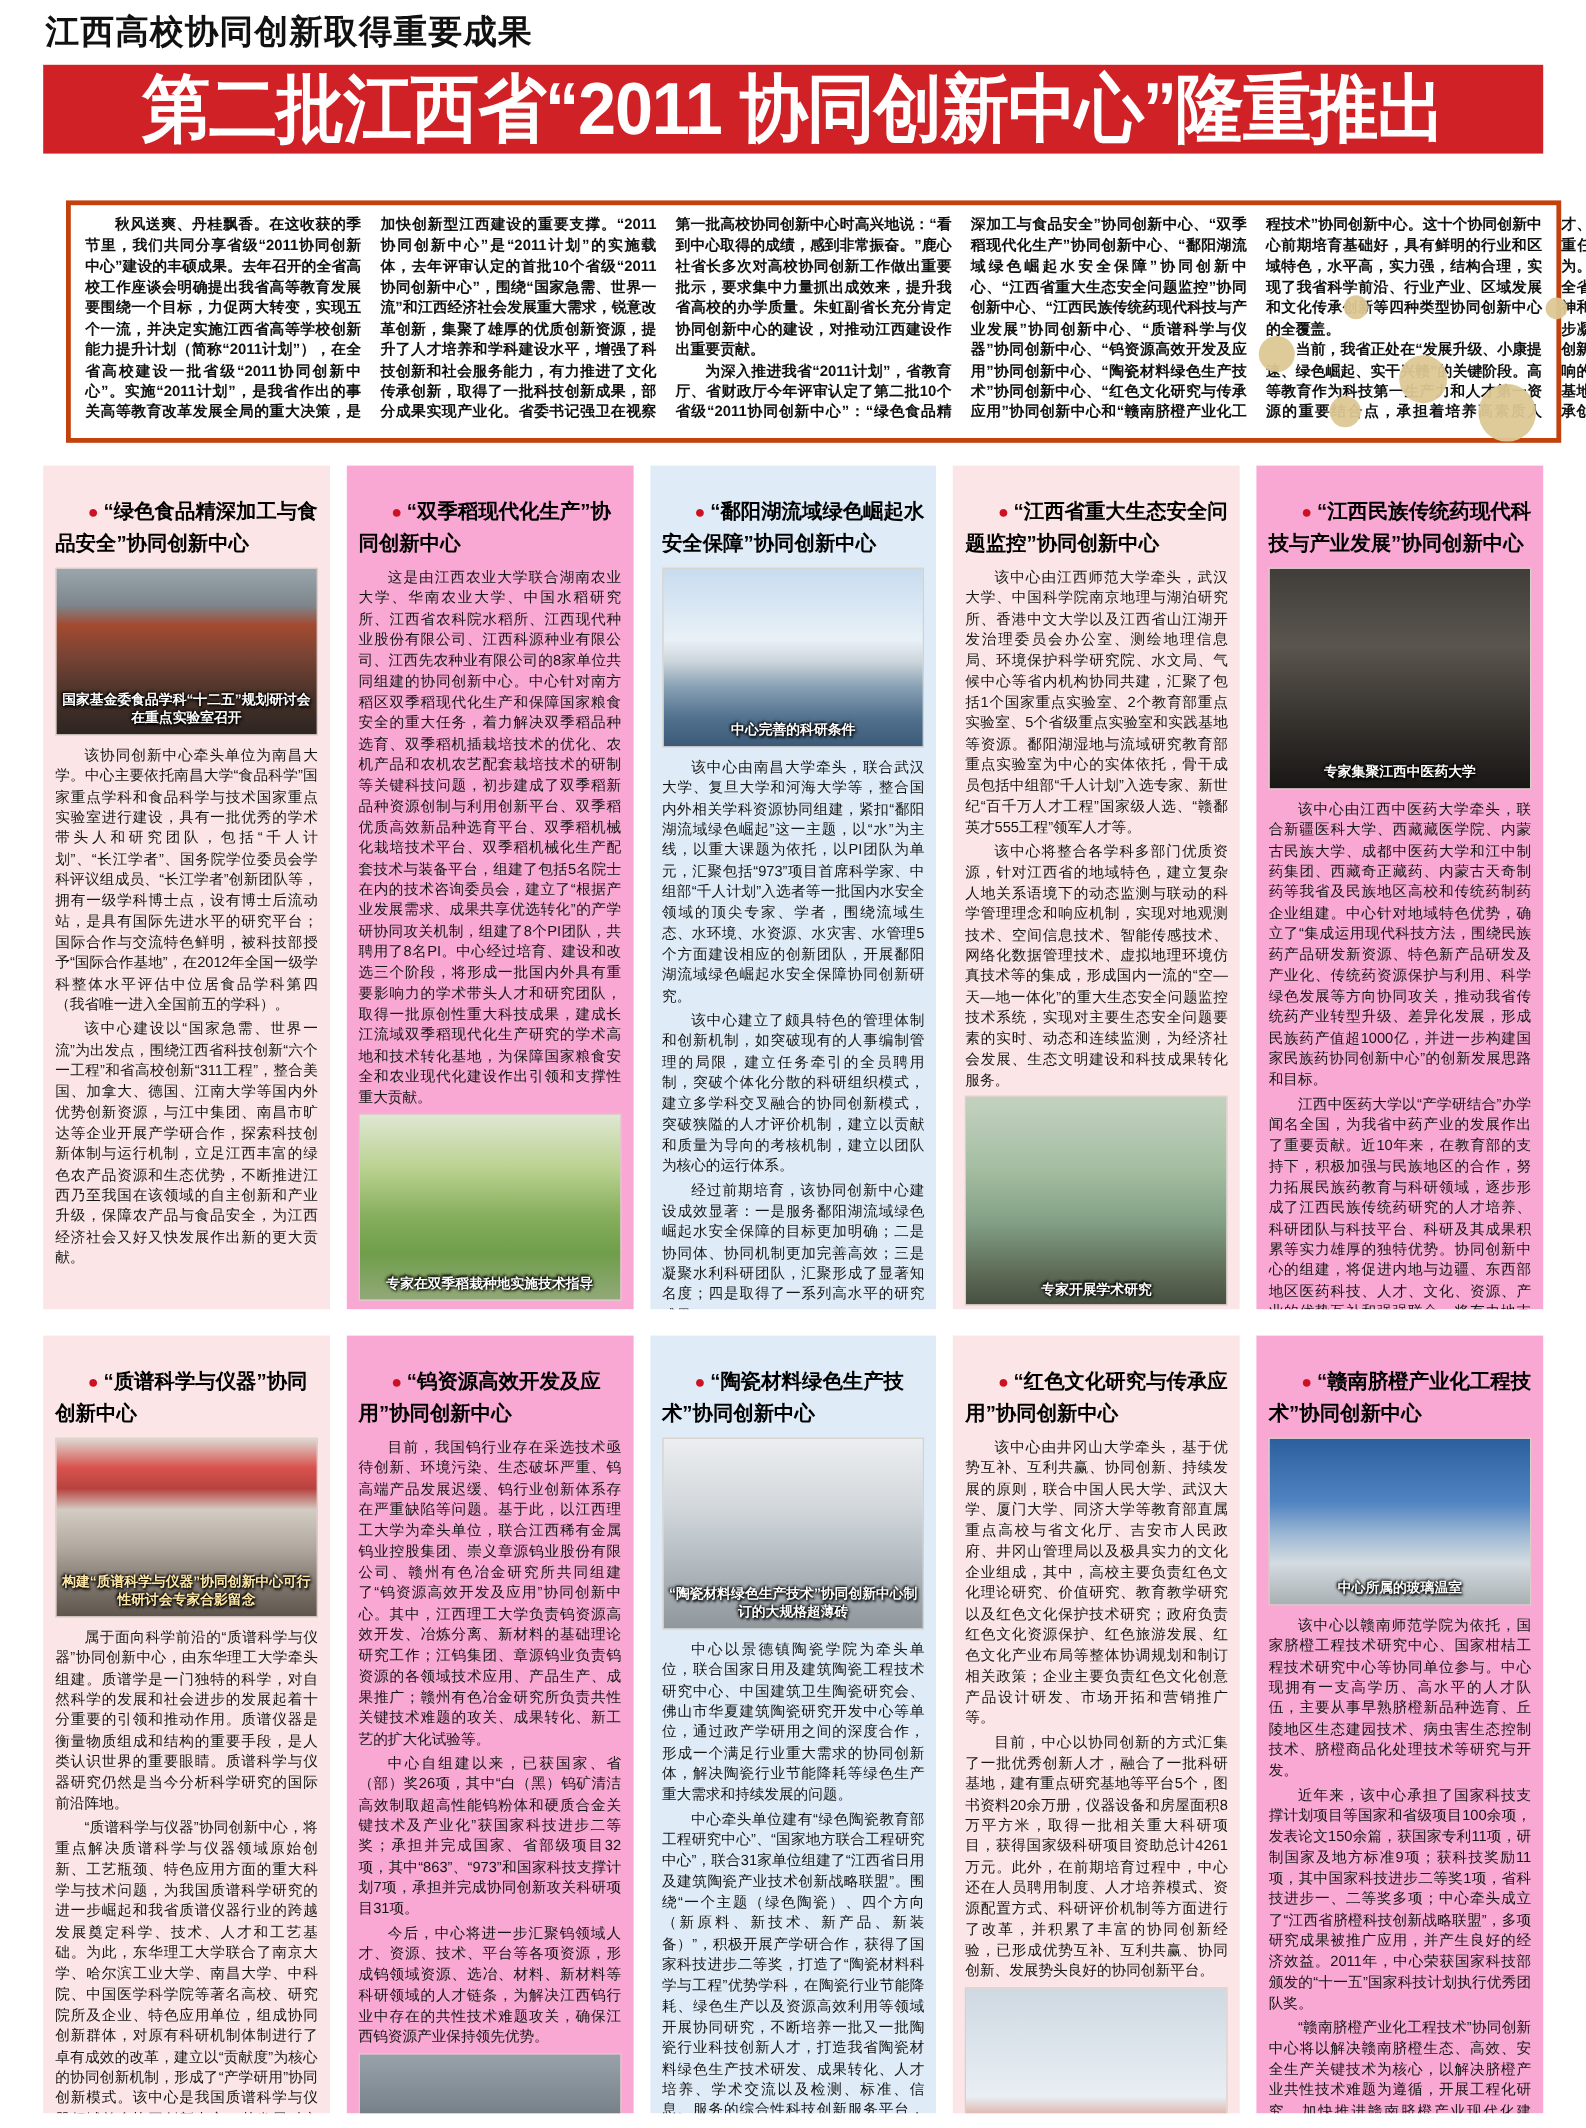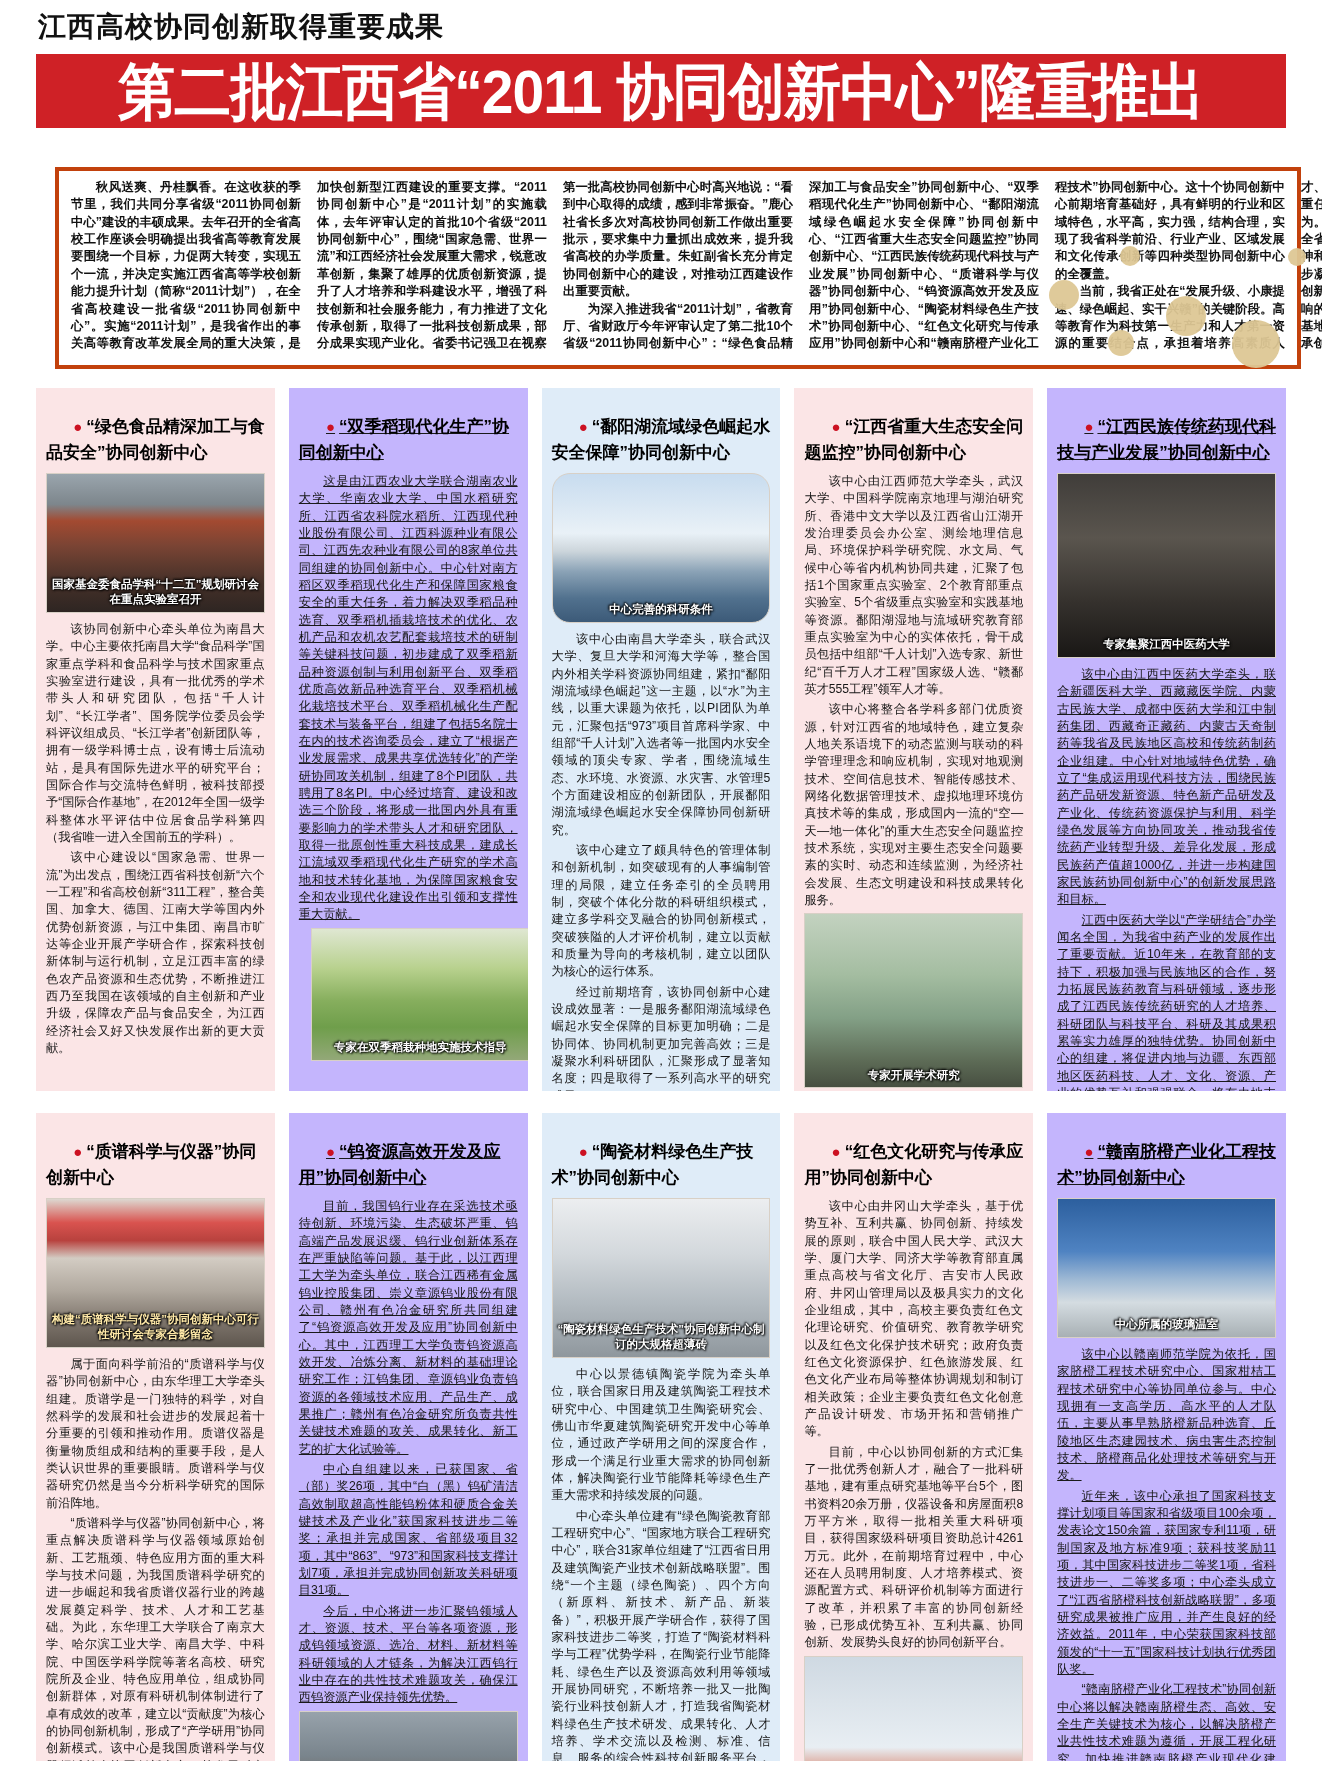--- a/index.html
+++ b/index.html
@@ -34,21 +34,21 @@
     position:absolute;left:36px;width:1250px;
     display:grid;grid-template-columns:repeat(5,1fr);column-gap:14px;
   }
   .row1{top:388px;height:703px;}
   .row2{top:1113px;height:648px;}
   .card{
     position:relative;height:100%;box-sizing:border-box;
     padding:12px 10px 10px 10px;overflow:hidden;
   }
   .card.pink{background:#fbe5e6;}
-  .card.cream{background:#c4b5fd;text-decoration:underline;}
+  .card.cream{background:#f9a8d4;}
   .card.blue{background:#dfecf8;}
   .card:not(.last)::after{
     content:"";position:absolute;top:4px;bottom:4px;right:-9px;
     border-right:2px dashed #a8322f;
   }
   .card-title{
     font-size:17px;font-weight:bold;line-height:1.5;color:#000;
     text-indent:1.6em;margin:14px 0 8px 0;
   }
   .bullet{color:#cc1122;font-size:15px;margin-right:4px;}
@@ -61,22 +61,22 @@
     font-size:11.5px;font-weight:bold;color:#ffffff;line-height:1.35;
     text-shadow:0 0 3px #000,1px 1px 2px #000,-1px -1px 2px #000;
   }
   .photo .cap.gold{color:#ffe9a8;}
   .card-body p{
     margin:3px 0;font-size:12.2px;line-height:1.42;text-align:justify;
     text-indent:2em;color:#161616;
   }
   
   .ph-meeting-red{height:140px;background:linear-gradient(180deg,#9aa5ad 0%,#7d868c 22%,#a34a31 34%,#7a4434 52%,#463129 78%,#2e2522 100%);}
-  .ph-field{height:133px;background:linear-gradient(180deg,#dfe7d2 0%,#b8d18e 30%,#86ae5d 55%,#6f9e4b 75%,#93a878 100%);margin-left:12px;}
-  .ph-lake{height:150px;background:linear-gradient(180deg,#c8dcef 0%,#e9f1f7 40%,#cdd6dc 52%,#8aa2b6 66%,#51718e 84%,#3c5a78 100%);border-radius:18px;}
+  .ph-field{height:156px;background:linear-gradient(180deg,#dfe7d2 0%,#b8d18e 30%,#86ae5d 55%,#6f9e4b 75%,#93a878 100%);}
+  .ph-lake{height:150px;background:linear-gradient(180deg,#c8dcef 0%,#e9f1f7 40%,#cdd6dc 52%,#8aa2b6 66%,#51718e 84%,#3c5a78 100%);}
   .ph-greenroom{height:175px;background:linear-gradient(180deg,#c3d2c0 0%,#a4bda1 35%,#83a086 60%,#5d6b56 85%,#474f41 100%);}
   .ph-darkhall{height:185px;background:linear-gradient(180deg,#403d3a 0%,#5a554e 35%,#35312d 70%,#191715 100%);}
   .ph-banner-meeting{height:150px;background:linear-gradient(180deg,#ddd8d1 0%,#d9534f 16%,#b8423e 28%,#d3ccc3 40%,#b0a89e 62%,#7b7269 84%,#5e564e 100%);}
   .ph-meeting2{height:150px;background:linear-gradient(180deg,#97a2ab 0%,#79848c 30%,#6b584a 58%,#4a3a30 82%,#332a24 100%);}
   .ph-factory{height:160px;background:linear-gradient(180deg,#eceef0 0%,#d3d8dc 35%,#b3bbc1 65%,#8f979d 100%);}
   .ph-flag{height:190px;background:linear-gradient(180deg,#cfd9e2 0%,#e8eef3 48%,#d98b76 62%,#c23b2e 78%,#8f2a20 100%);}
   .ph-greenhouse{height:140px;background:linear-gradient(180deg,#2c5f9e 0%,#4f83c2 38%,#9db8d4 58%,#d4dce1 75%,#a8b0b4 100%);}
 </style>
 </head>
 <body>

